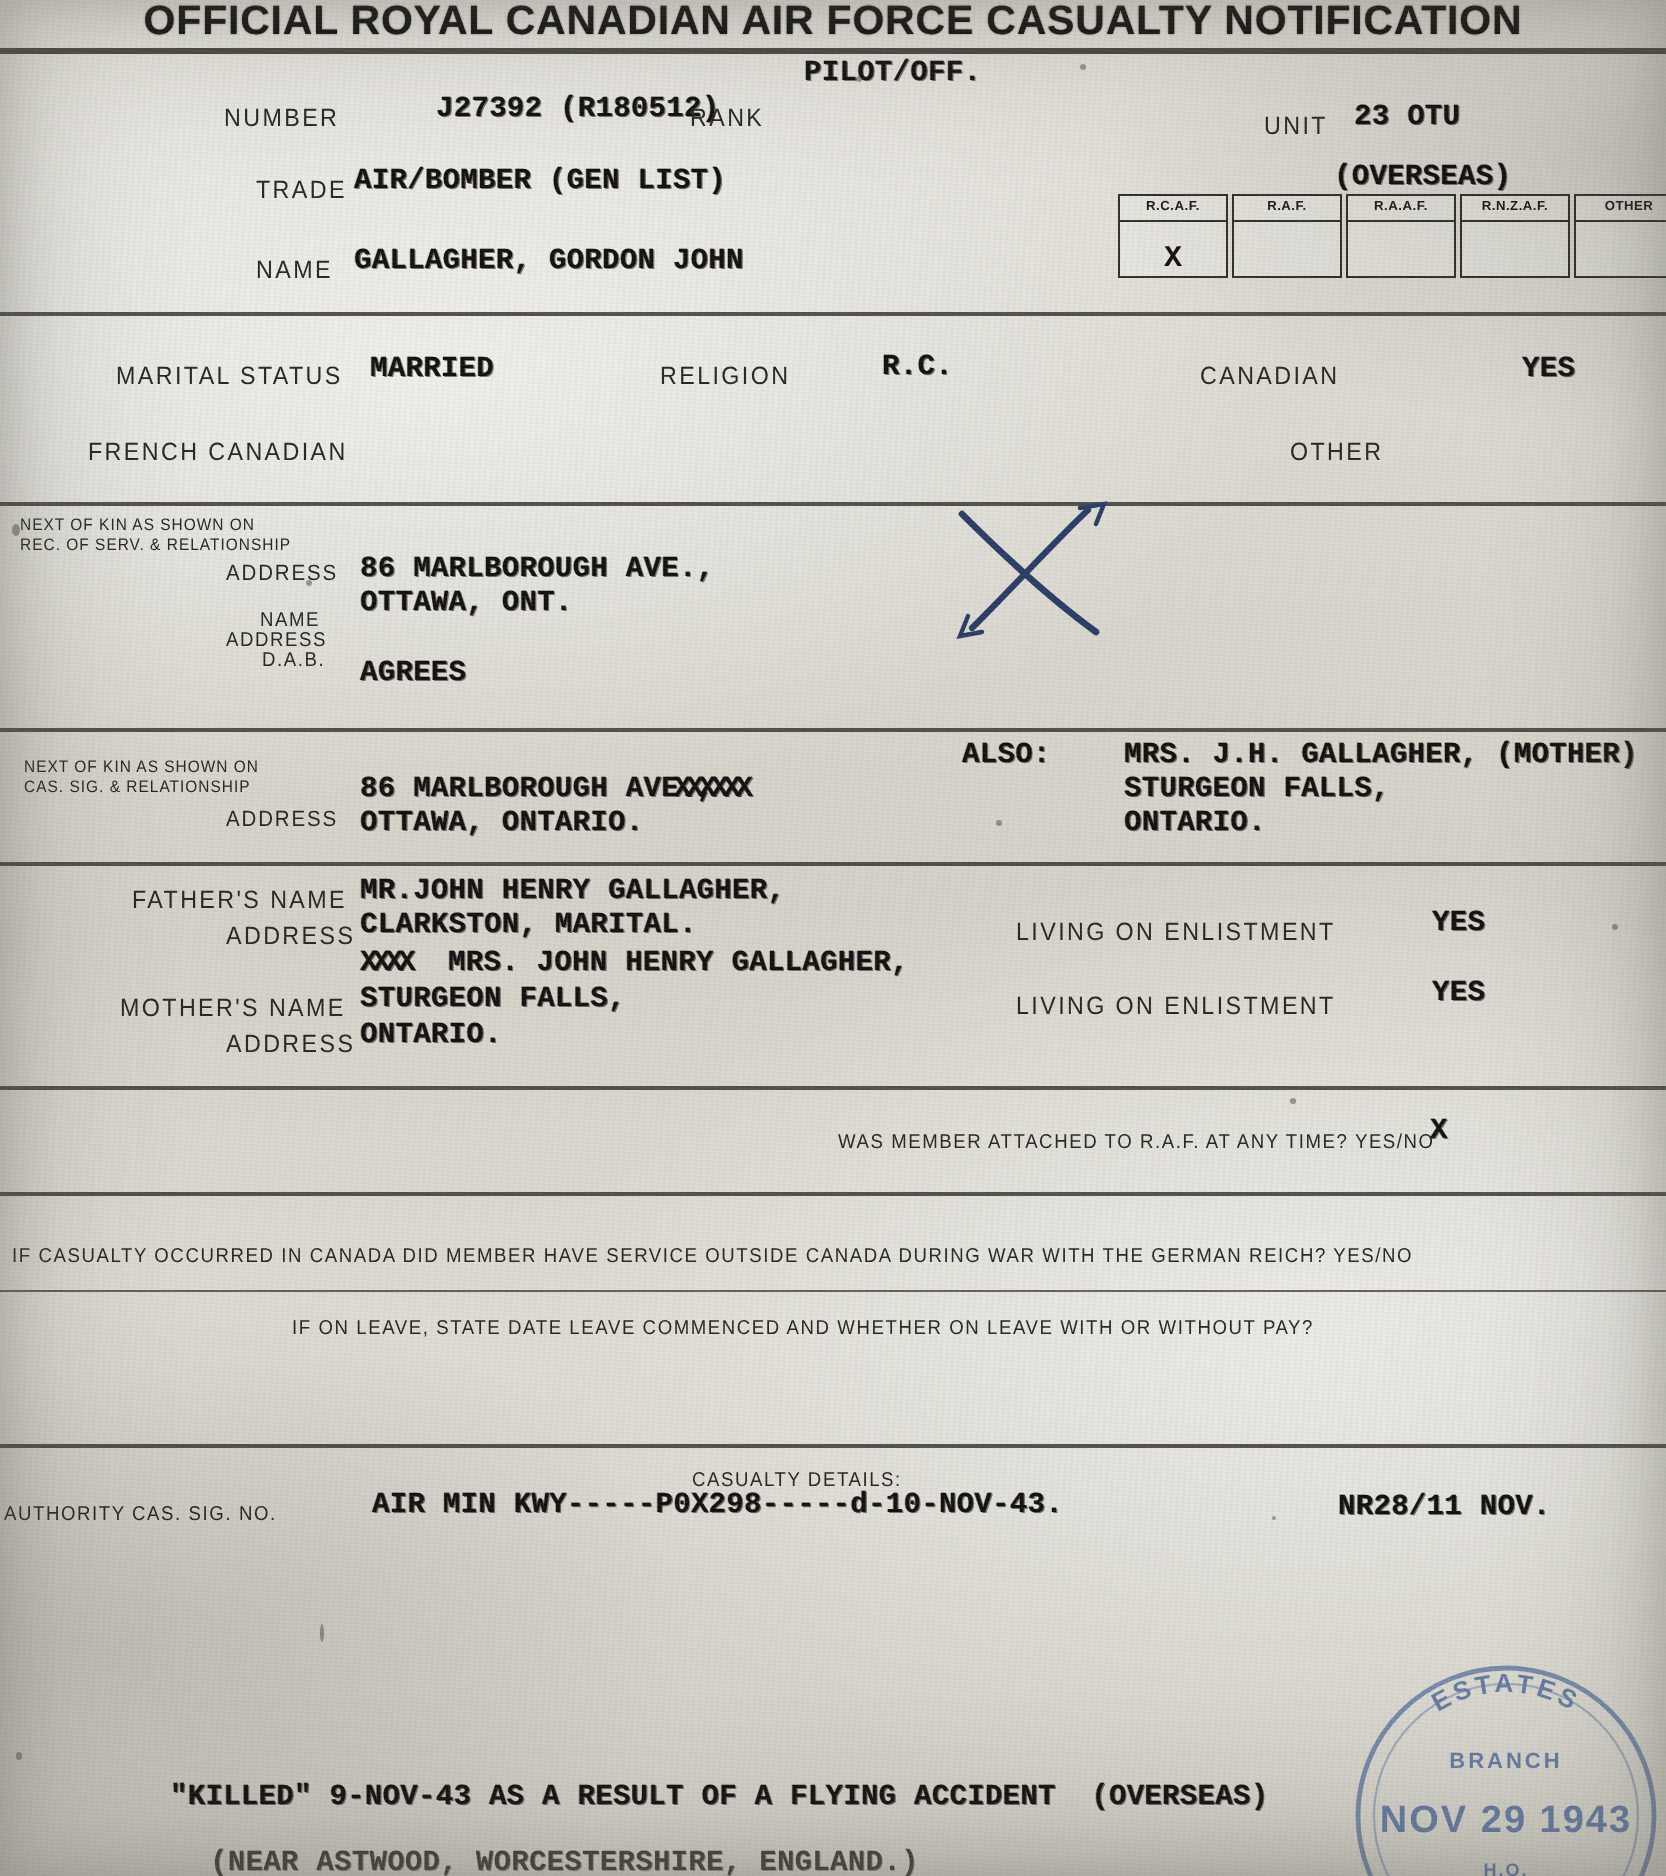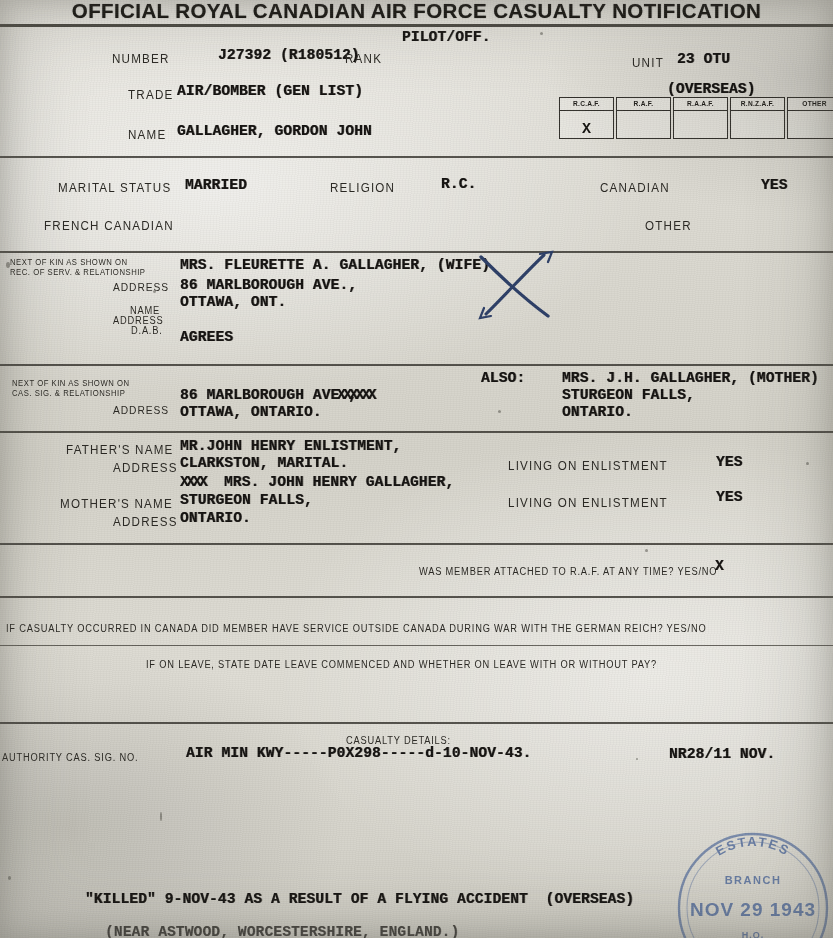--- a/index.html
+++ b/index.html
@@ -159,21 +159,20 @@
 
   <div class="rule" style="top:251px;"></div>
 
   <div class="lbl tiny" style="left:10px;top:257px;">NEXT OF KIN AS SHOWN ON</div>
   <div class="lbl tiny" style="left:10px;top:267px;">REC. OF SERV. &amp; RELATIONSHIP</div>
   <div class="lbl mid" style="left:113px;top:281px;">ADDRESS</div>
   <div class="lbl sm" style="left:130px;top:305px;">NAME</div>
   <div class="lbl sm" style="left:113px;top:315px;">ADDRESS</div>
   <div class="lbl sm" style="left:131px;top:325px;">D.A.B.</div>
 
-  <div class="tw" style="left:180px;top:256px;">MRS. FLEURETTE A. GALLAGHER, (WIFE)</div>
   <div class="tw" style="left:180px;top:276px;">86 MARLBOROUGH AVE.,</div>
   <div class="tw" style="left:180px;top:293px;">OTTAWA, ONT.</div>
   <div class="tw" style="left:180px;top:328px;">AGREES</div>
 
   <div class="inkx" style="left:478px;top:252px;">
     <svg width="80" height="70" viewBox="0 0 80 70">
       <path d="M3 5 C20 22, 44 45, 70 64" stroke="#2c3e66" stroke-width="3.3" fill="none" stroke-linecap="round"></path>
       <path d="M66 3 C52 16, 30 40, 8 62" stroke="#2c3e66" stroke-width="3.1" fill="none" stroke-linecap="round"></path>
       <path d="M62 2 L74 0 L70 10" stroke="#2c3e66" stroke-width="2.2" fill="none" stroke-linecap="round"></path>
       <path d="M6 56 L2 66 L13 64" stroke="#2c3e66" stroke-width="2.2" fill="none" stroke-linecap="round"></path>
@@ -192,21 +191,21 @@
 
   <div class="tw" style="left:481px;top:369px;">ALSO:</div>
   <div class="tw" style="left:562px;top:369px;">MRS. J.H. GALLAGHER, (MOTHER)</div>
   <div class="tw" style="left:562px;top:386px;">STURGEON FALLS,</div>
   <div class="tw" style="left:562px;top:403px;">ONTARIO.</div>
 
   <div class="rule" style="top:431px;"></div>
 
   <div class="lbl" style="left:66px;top:443px;">FATHER'S NAME</div>
   <div class="lbl" style="left:113px;top:461px;">ADDRESS</div>
-  <div class="tw" style="left:180px;top:437px;">MR.JOHN HENRY ENLISTMENT,</div>
+  <div class="tw" style="left:180px;top:437px;">MR.JOHN HENRY GALLAGHER,</div>
   <div class="tw" style="left:180px;top:454px;">CLARKSTON, MARITAL.</div>
   <div class="lbl" style="left:508px;top:459px;">LIVING ON ENLISTMENT</div>
   <div class="tw" style="left:716px;top:453px;">YES</div>
 
   <div class="tw" style="left:180px;top:473px;letter-spacing:-2.4px;">XXXX</div>
   <div class="tw" style="left:224px;top:473px;text-align:center;">MRS. JOHN HENRY GALLAGHER,</div>
   <div class="lbl" style="left:60px;top:497px;">MOTHER'S NAME</div>
   <div class="tw" style="left:180px;top:491px;">STURGEON FALLS,</div>
   <div class="lbl" style="left:113px;top:515px;">ADDRESS</div>
   <div class="tw" style="left:180px;top:509px;">ONTARIO.</div>

